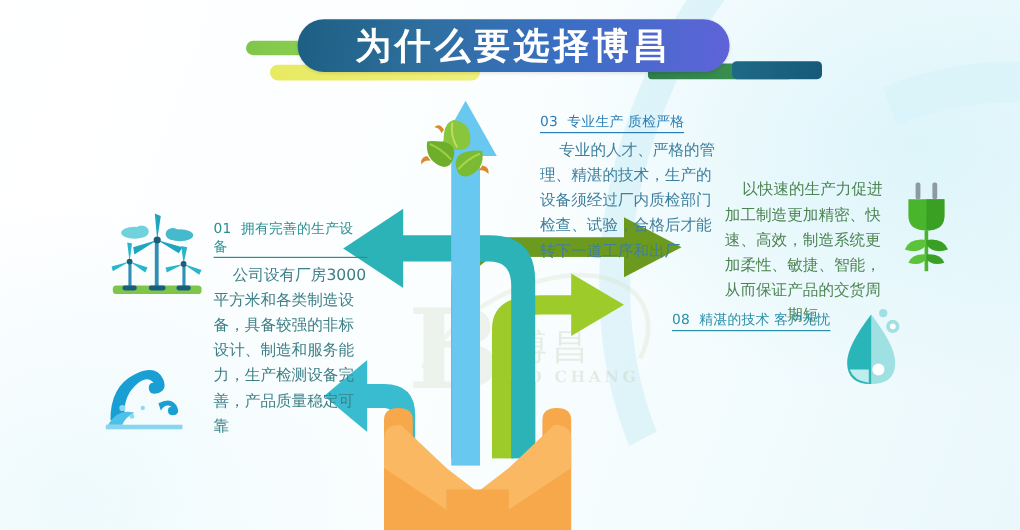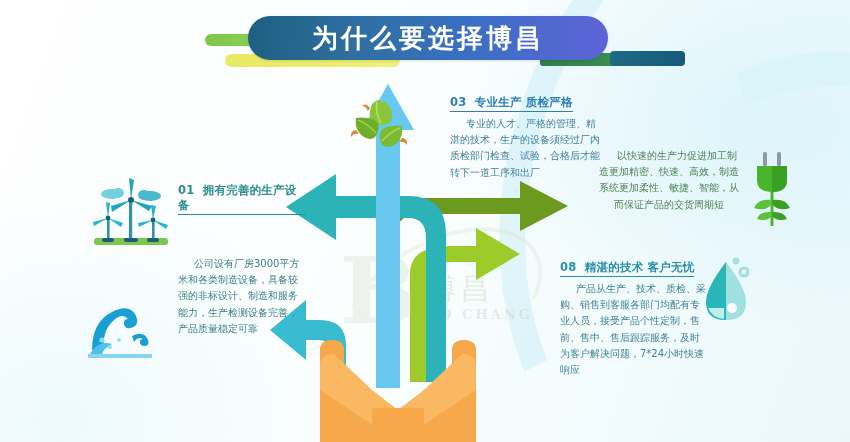--- a/index.html
+++ b/index.html
@@ -39,21 +39,21 @@
   .bar-yellow{position:absolute;left:225px;top:46px;width:175px;height:13px;border-radius:7px;
               background:linear-gradient(90deg,#e8ea62,#eff07a);}
   .bar-darkgreen{position:absolute;left:540px;top:45px;width:120px;height:13px;border-radius:3px;
                  background:linear-gradient(90deg,#2f7d4b,#3f9a52);}
   .bar-deepblue{position:absolute;left:610px;top:43px;width:75px;height:15px;border-radius:4px;
                 background:linear-gradient(90deg,#1e6a86,#17597a);}
   .banner{position:absolute;left:248px;top:8px;width:360px;height:44px;border-radius:22px;
           background:linear-gradient(95deg,#1d5f82 0%,#2f6fa0 30%,#3a6fc4 62%,#5f63d8 100%);
           display:flex;align-items:center;justify-content:center;
           box-shadow:0 1px 3px rgba(0,0,0,.12);}
-  .banner-text{color:#fff;font-size:26px;font-weight:bold;letter-spacing:3px;
+  .banner-text{color:#fff;font-size:30px;font-weight:bold;letter-spacing:3px;
                font-family:"DejaVu Sans","Liberation Sans",sans-serif;}
 
   
   .watermark{position:absolute;left:340px;top:245px;width:230px;height:110px;
              opacity:.30;pointer-events:none;}
   .wm-b{position:absolute;left:0;top:0;font-size:92px;line-height:92px;color:#cfd9c2;
         font-family:"DejaVu Serif","Liberation Serif",serif;font-weight:bold;}
   .wm-cn{position:absolute;left:86px;top:24px;font-size:30px;color:#b9c9a8;letter-spacing:4px;
          font-family:"DejaVu Sans","Liberation Sans",sans-serif;}
   .wm-en{position:absolute;left:86px;top:62px;font-size:13px;color:#b9c9a8;letter-spacing:3px;
@@ -63,26 +63,26 @@
           transform:rotate(-28deg);}
 
   
   .center-svg{position:absolute;left:268px;top:78px;}
 
   
   .icon-box{position:absolute;}
 
   
   .block{position:absolute;}
-  .block h3{margin:0 0 4px 0;font-size:11.5px;font-weight:bold;letter-spacing:.2px;
+  .block h3{margin:0 0 4px 0;font-size:11.5px;font-weight:normal;letter-spacing:.2px;
             border-bottom:1.4px solid currentColor;display:inline-block;padding-bottom:1px;
             font-family:"DejaVu Sans","Liberation Sans",sans-serif;}
-  .block p{margin:0;font-size:10px;line-height:1.62;text-indent:16px;
+  .block p{margin:0;font-size:13px;line-height:1.62;text-indent:16px;
            font-family:"DejaVu Sans","Liberation Sans",sans-serif;}
-  .b01 h3{color:#2a8f8f;} .b01 p{color:#3d7f86;margin-top:37px;}
+  .b01 h3{color:#2a8f8f;} .b01 p{color:#3d7f86;}
   .b02 h3{color:#2aa2b5;} .b02 p{color:#3d8a95;}
   .b03 h3{color:#2b7fb8;} .b03 p{color:#3f7f9e;}
   .b04 h3{color:#3f8f45;} .b04 p{color:#4c8452;text-align:center;}
   .b05 h3{color:#2a8fa8;} .b05 p{color:#3d8291;}
 
   .b01{left:178px;top:183px;width:128px;text-align:left;}
   .b02{left:155px;top:303px;width:140px;}
   .b03{left:450px;top:92px;width:152px;}
   .b04{left:598px;top:148px;width:142px;}
   .b05{left:560px;top:257px;width:148px;}
@@ -257,16 +257,15 @@
 
   <div class="block b04">
     <p>以快速的生产力促进加工制造更加精密、快速、高效，制造系统更加柔性、敏捷、智能，从而保证产品的交货周期短</p>
   </div>
 
   <div class="block b05">
     <h3>
       <span>08</span>&nbsp;
       <span>精湛的技术 客户无忧</span>
     </h3>
-    <p>产品从生产、技术、质检、采购、销售到客服各部门均配有专业人员，接受产品个性定制，售前、售中、售后跟踪服务，及时为客户解决问题，7*24小时快速响应</p>
   </div>
 
 </div>
 
 </body></html>

